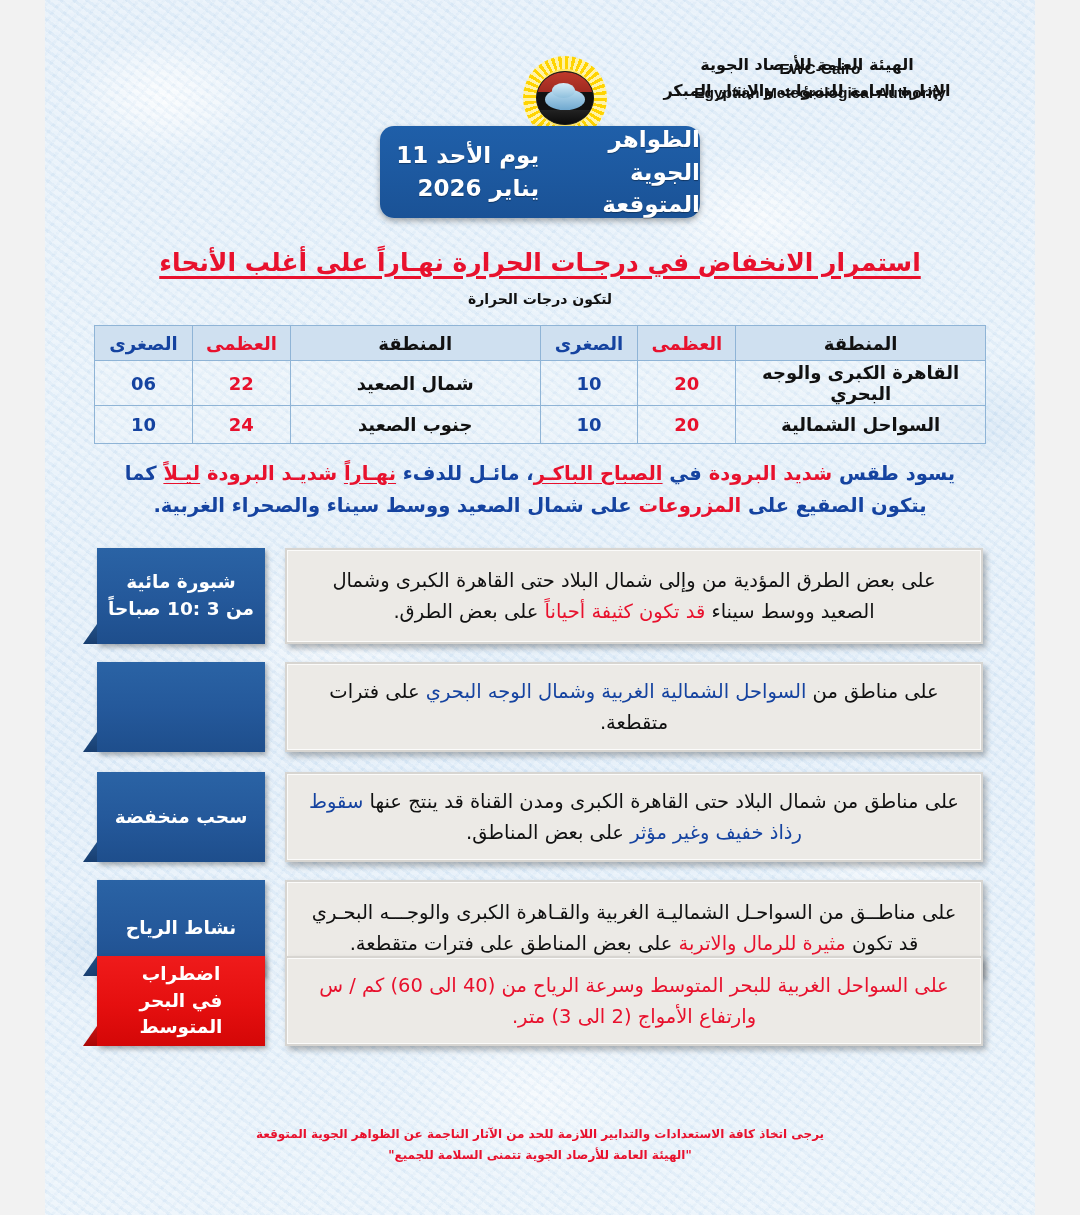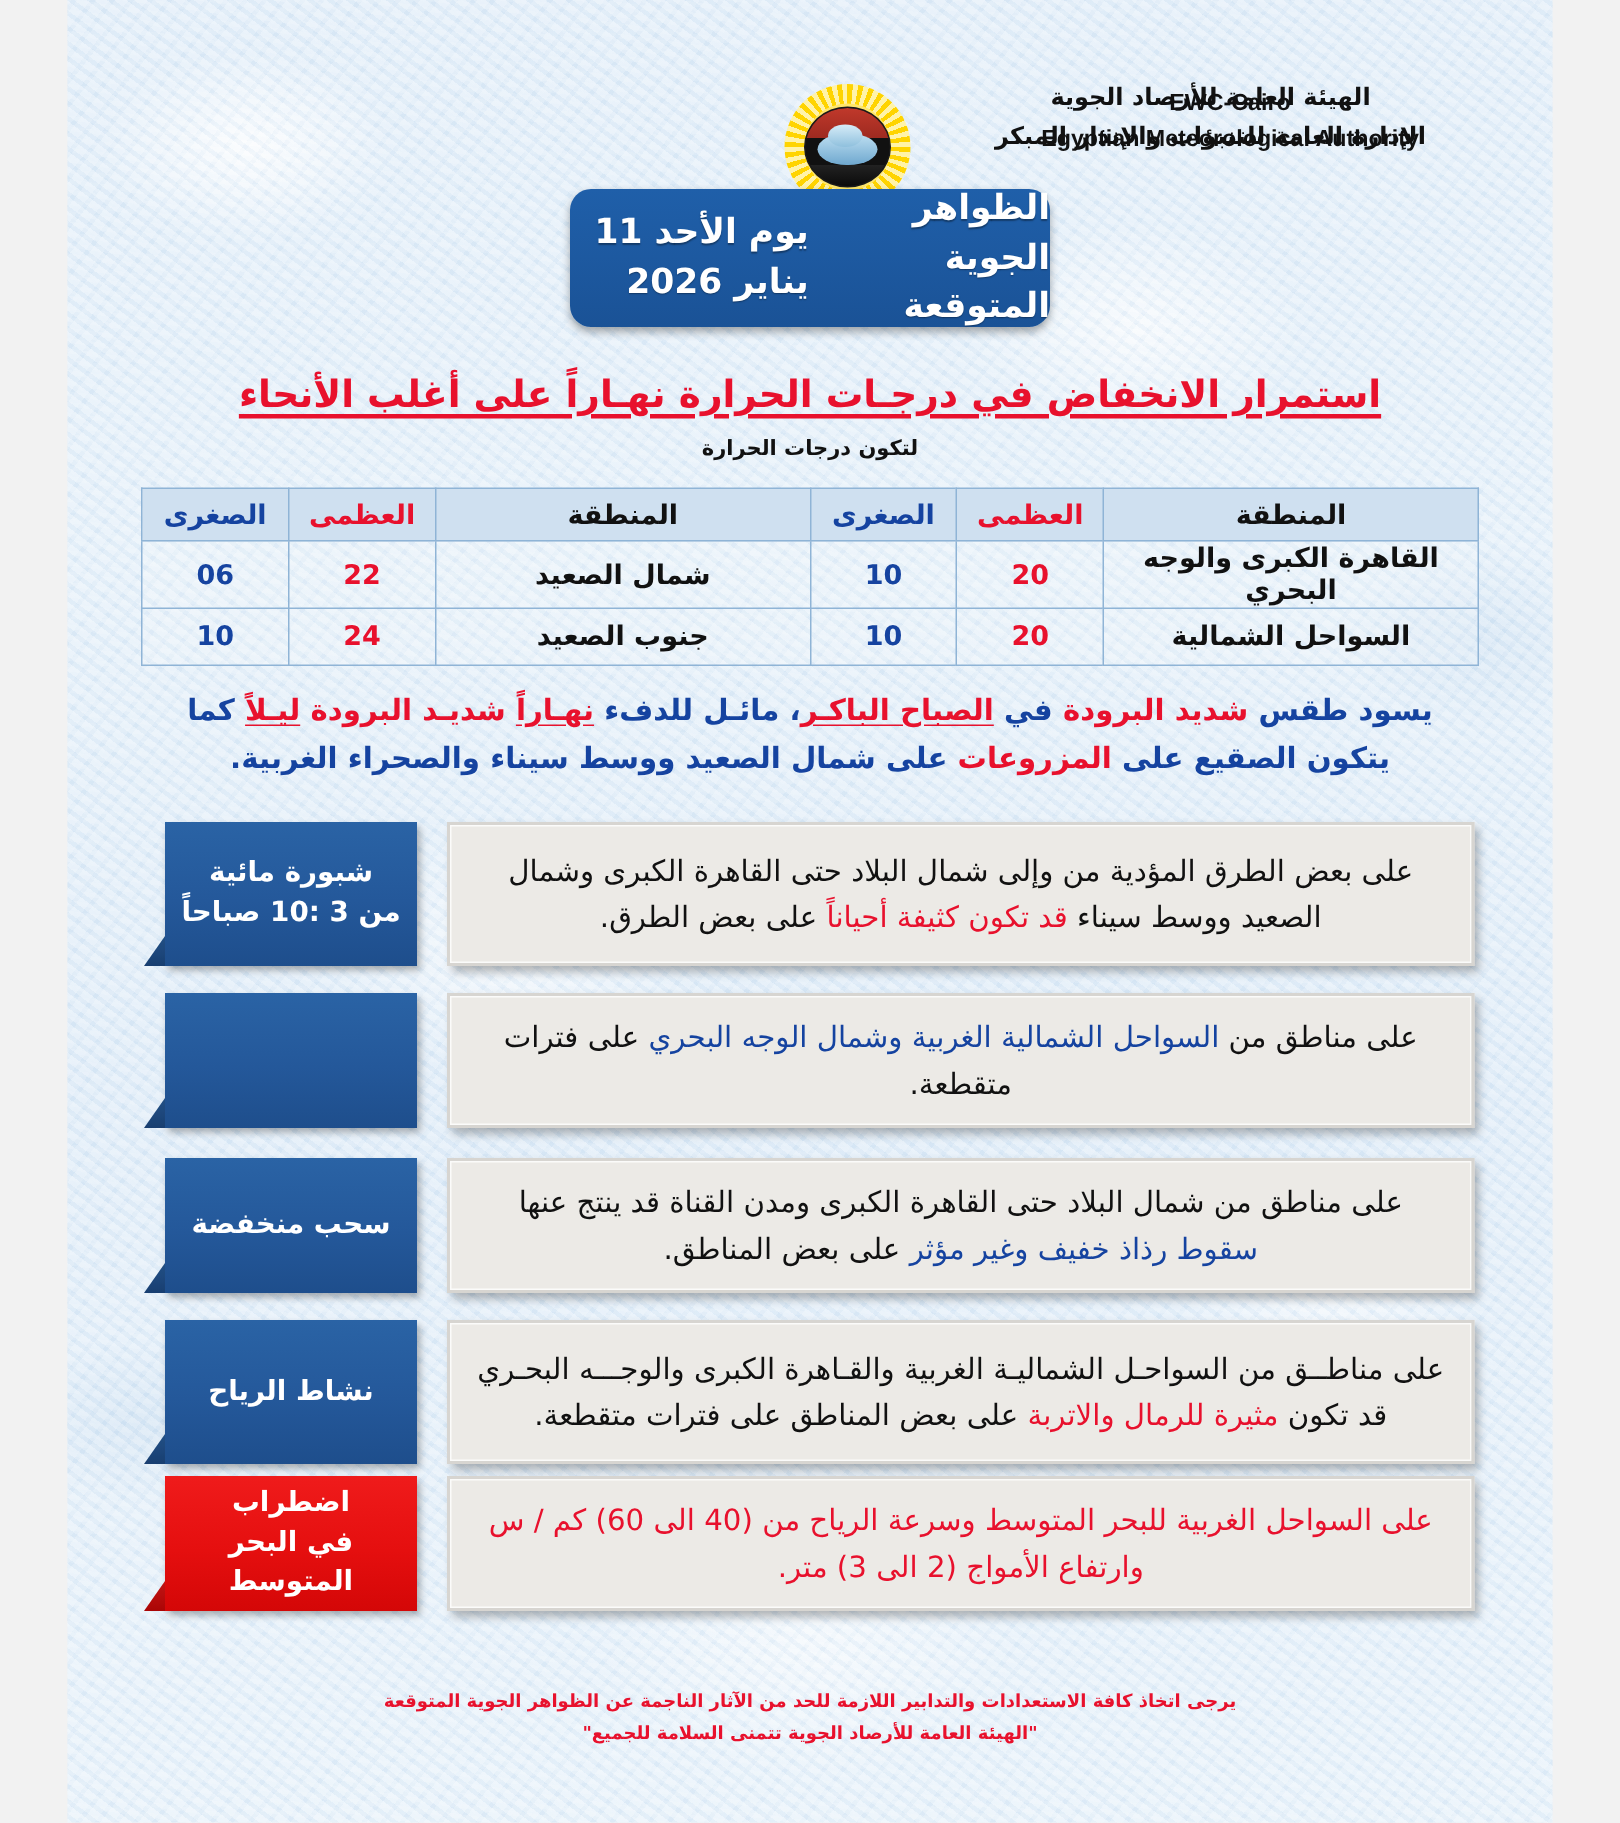--- a/index.html
+++ b/index.html
@@ -140,21 +140,21 @@
 
   
   .row{position:absolute;left:52px;width:886px;display:flex;
        flex-direction:row-reverse;align-items:stretch;gap:0;}
   .label-box{
     position:relative;width:168px;flex:0 0 168px;
     display:flex;align-items:center;justify-content:center;
     color:#fff;font-weight:bold;font-size:18.5px;line-height:1.45;text-align:center;
     background:linear-gradient(180deg,#2a63a5 0%,#24589a 55%,#1e4e8c 100%);
     box-shadow:2px 3px 5px rgba(0,0,0,.3);
-    padding:4px 6px;box-sizing:border-box;margin-left:13px;
+    padding:4px 6px;box-sizing:border-box;
   }
   .label-box.red{
     background:linear-gradient(180deg,#ef1b1b 0%,#e50f0f 55%,#d40707 100%);
   }
   .label-box .tail{
     position:absolute;left:-14px;bottom:0;width:14px;height:20px;
     background:inherit;
     clip-path:polygon(0 100%,100% 0,100% 100%);
     filter:brightness(.8);
   }
@@ -284,21 +284,21 @@
         <div>
           <div>نشاط الرياح</div>
         </div>
         <span class="tail"></span>
       </div>
       <div class="desc-box">
           <span><span>على مناطــق من السواحـل الشماليـة الغربية والقـاهرة الكبرى والوجـــه البحـري قد تكون </span><span class="r">مثيرة للرمال والاتربة</span><span> على بعض المناطق على فترات متقطعة.</span></span>
         </div>
     </div>
 
-    <div class="row" style="top:984px;height:90px;">
+    <div class="row" style="top:956px;height:90px;">
       <div class="label-box red">
         <div>
           <div>اضطراب</div>
           <div>في البحر المتوسط</div>
         </div>
         <span class="tail"></span>
       </div>
       <div class="desc-box allred">على السواحل الغربية للبحر المتوسط وسرعة الرياح من (40 الى 60) كم / س وارتفاع الأمواج (2 الى 3) متر.</div>
     </div>
 

